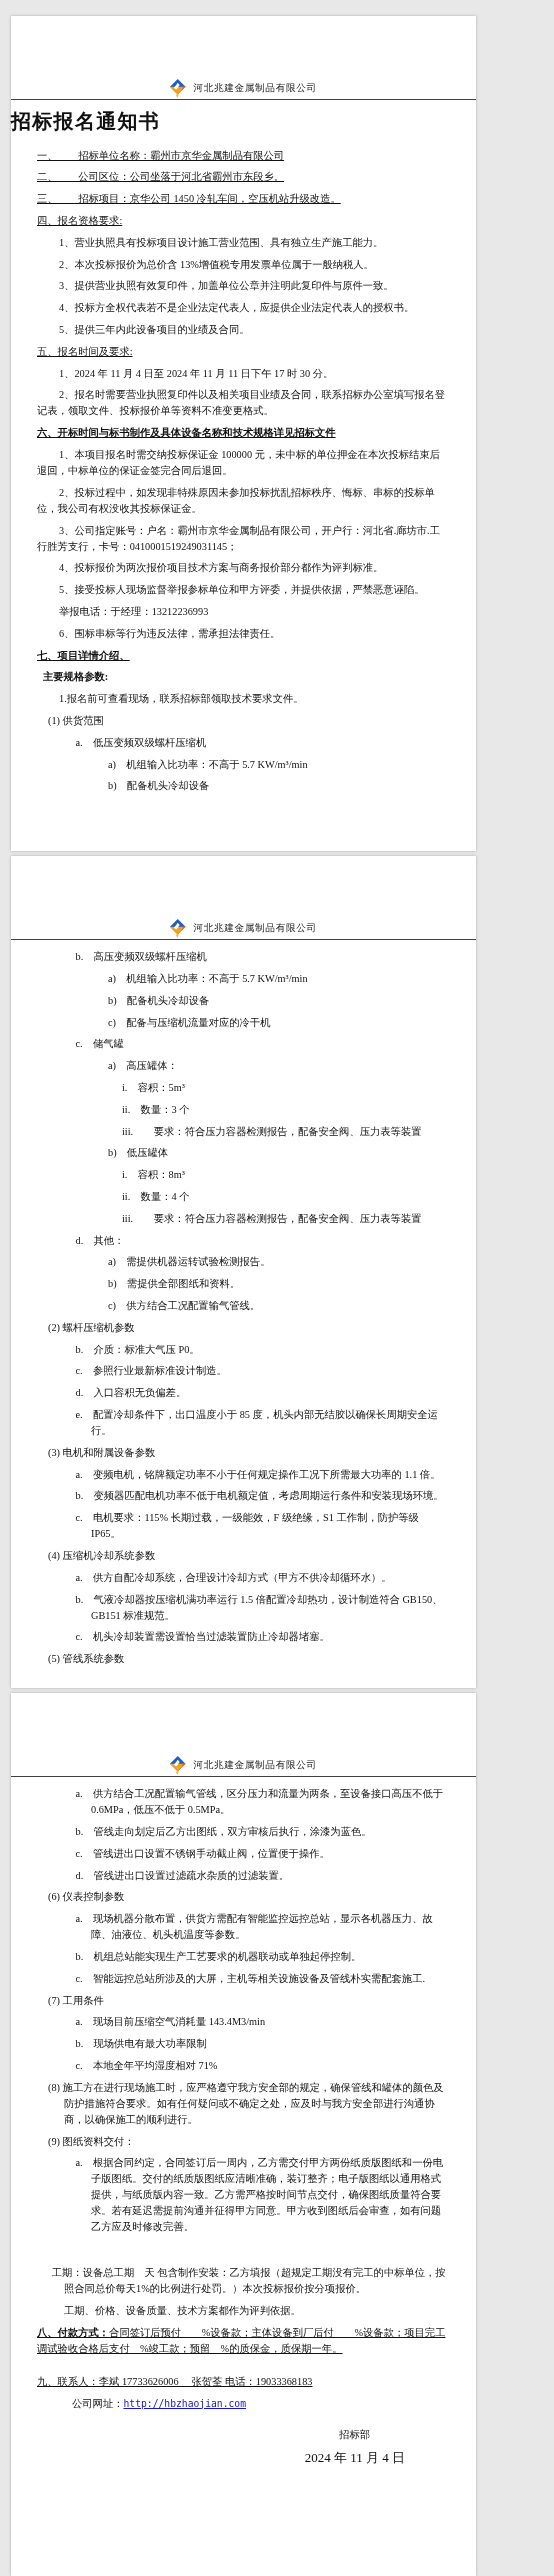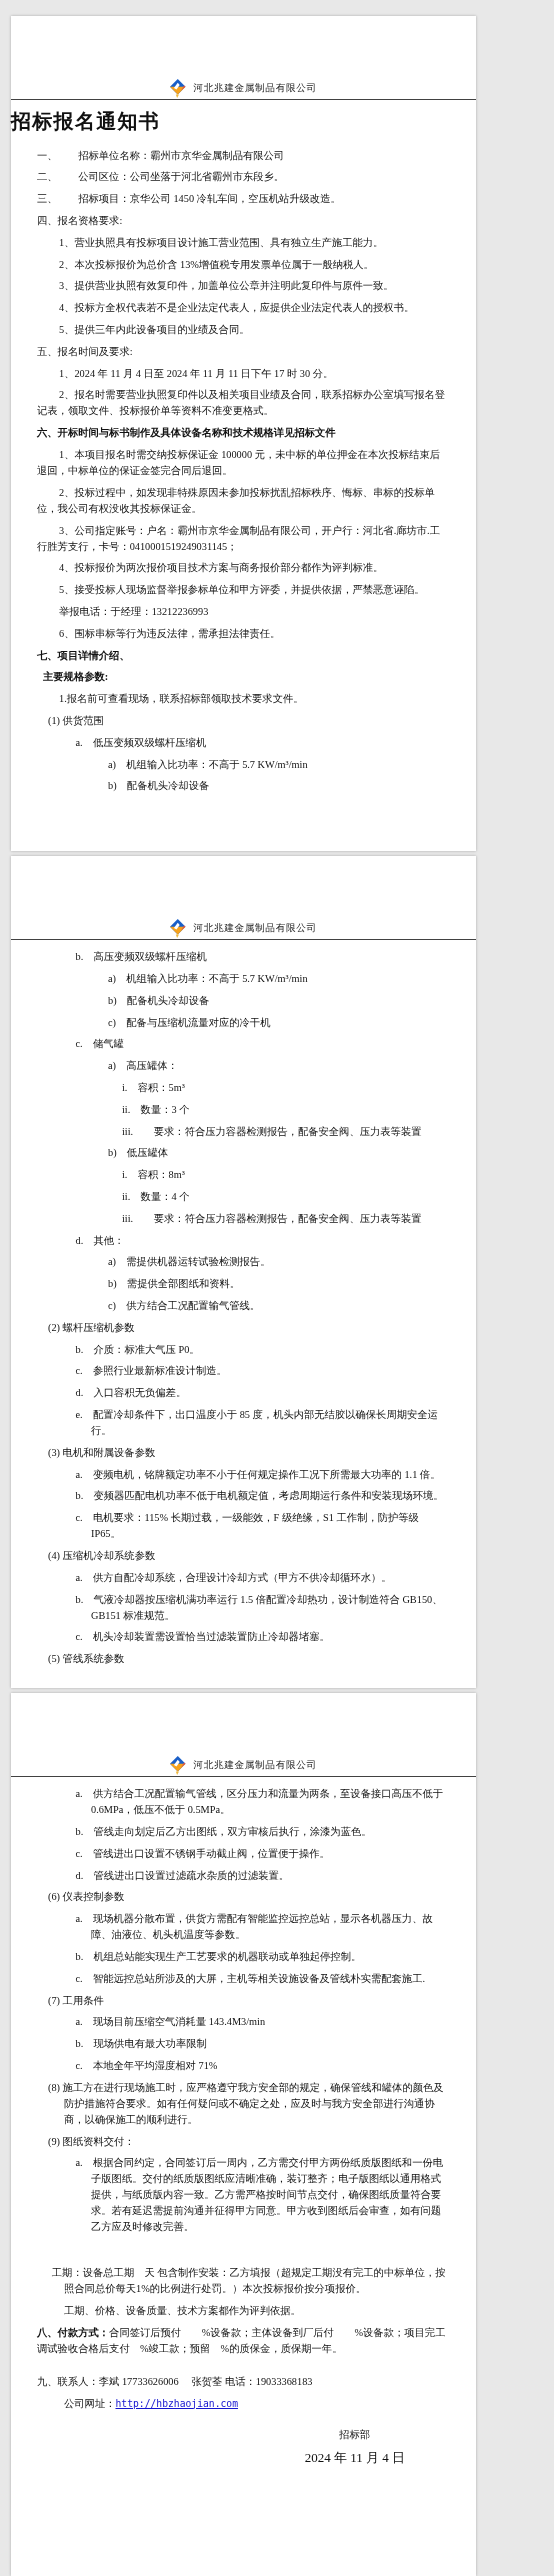--- a/index.html
+++ b/index.html
@@ -10,30 +10,30 @@
   #p2{top:856px;height:832px;}
   #p3{top:1693px;height:883px;}
   .page-hd{padding-top:64px;}
   .hd-row{display:flex;justify-content:center;align-items:center;gap:7.7px;height:16.7px;}
   .hd-company{font-size:9.7px;letter-spacing:0.6px;color:#1c1c1c;}
   .hd-rule{border-bottom:1.3px solid #414141;margin-top:2.6px;}
   .doc-title{text-align:left;font-size:20px;font-weight:bold;letter-spacing:1.3px;margin:6.4px 0 13px 0;line-height:28px;}
   .page-body{padding-top:9px;}
   #p1 .page-body{padding-top:0;}
   .ln{font-size:10.3px;line-height:16px;margin-bottom:5.8px;padding-right:28px;white-space:normal;}
-  .c-sec{padding-left:26px;}
+  .c-sec{padding-left:26px;text-decoration:underline;}
   .c-n{padding-left:26px;text-indent:22px;}
   .c-h2{padding-left:32px;}
   .c-p{padding-left:53px;text-indent:-16px;}
   .c-a{padding-left:80px;text-indent:-15.5px;}
   .c-ap{padding-left:97px;}
   .c-r{padding-left:111px;}
   .c-gq{padding-left:53px;text-indent:-12.2px;margin-top:30px;}
   .c-gq2{padding-left:53px;}
-  .c-link{padding-left:53px;}
+  .c-link{padding-left:53px;margin-left:8px;}
   .bold{font-weight:bold;}
   .gap-md{margin-top:16.7px;}
   .weblink{color:#1515d0;text-decoration:underline;font-family:"DejaVu Sans Mono","Liberation Mono",monospace;font-size:9.7px;}
   .sign{margin-top:15px;}
   .sign-dept{text-align:right;padding-right:106px;font-size:10.3px;line-height:16px;margin-bottom:7.7px;}
   .sign-date{text-align:right;padding-right:71px;font-size:13px;line-height:16px;}
   .logo{display:inline-block;width:15.5px;height:19.3px;}
 </style>
 </head>
 <body>

